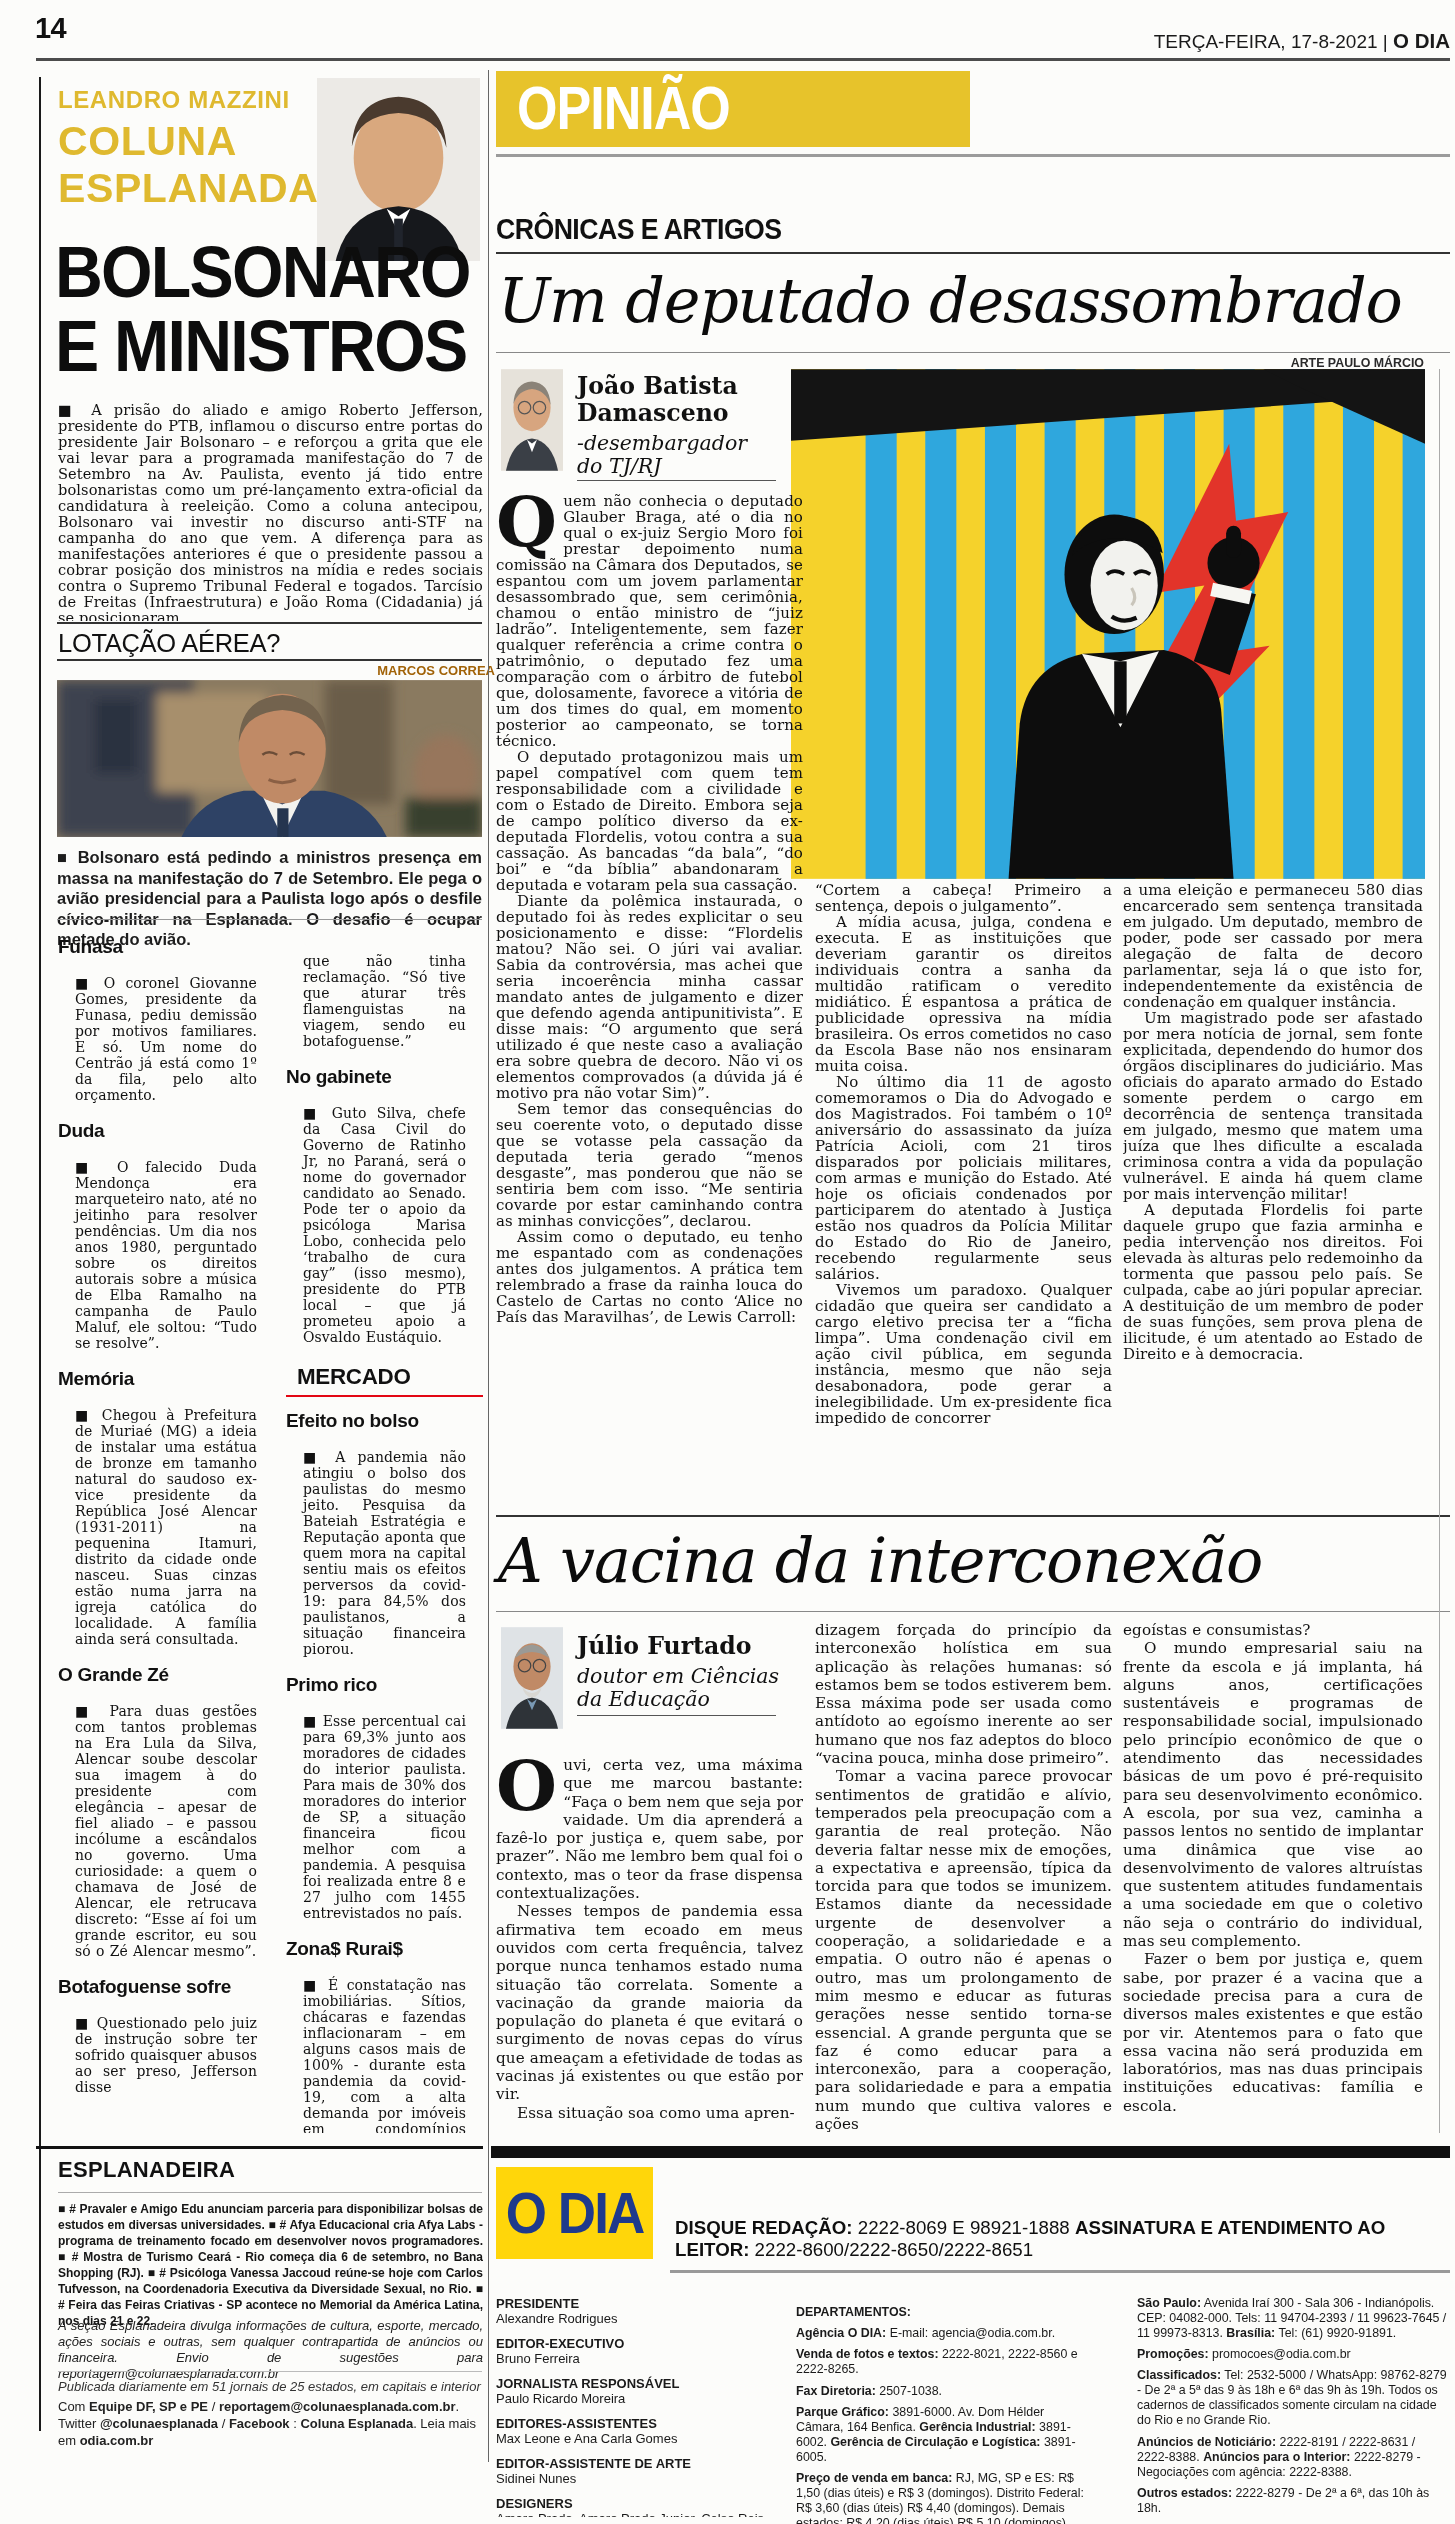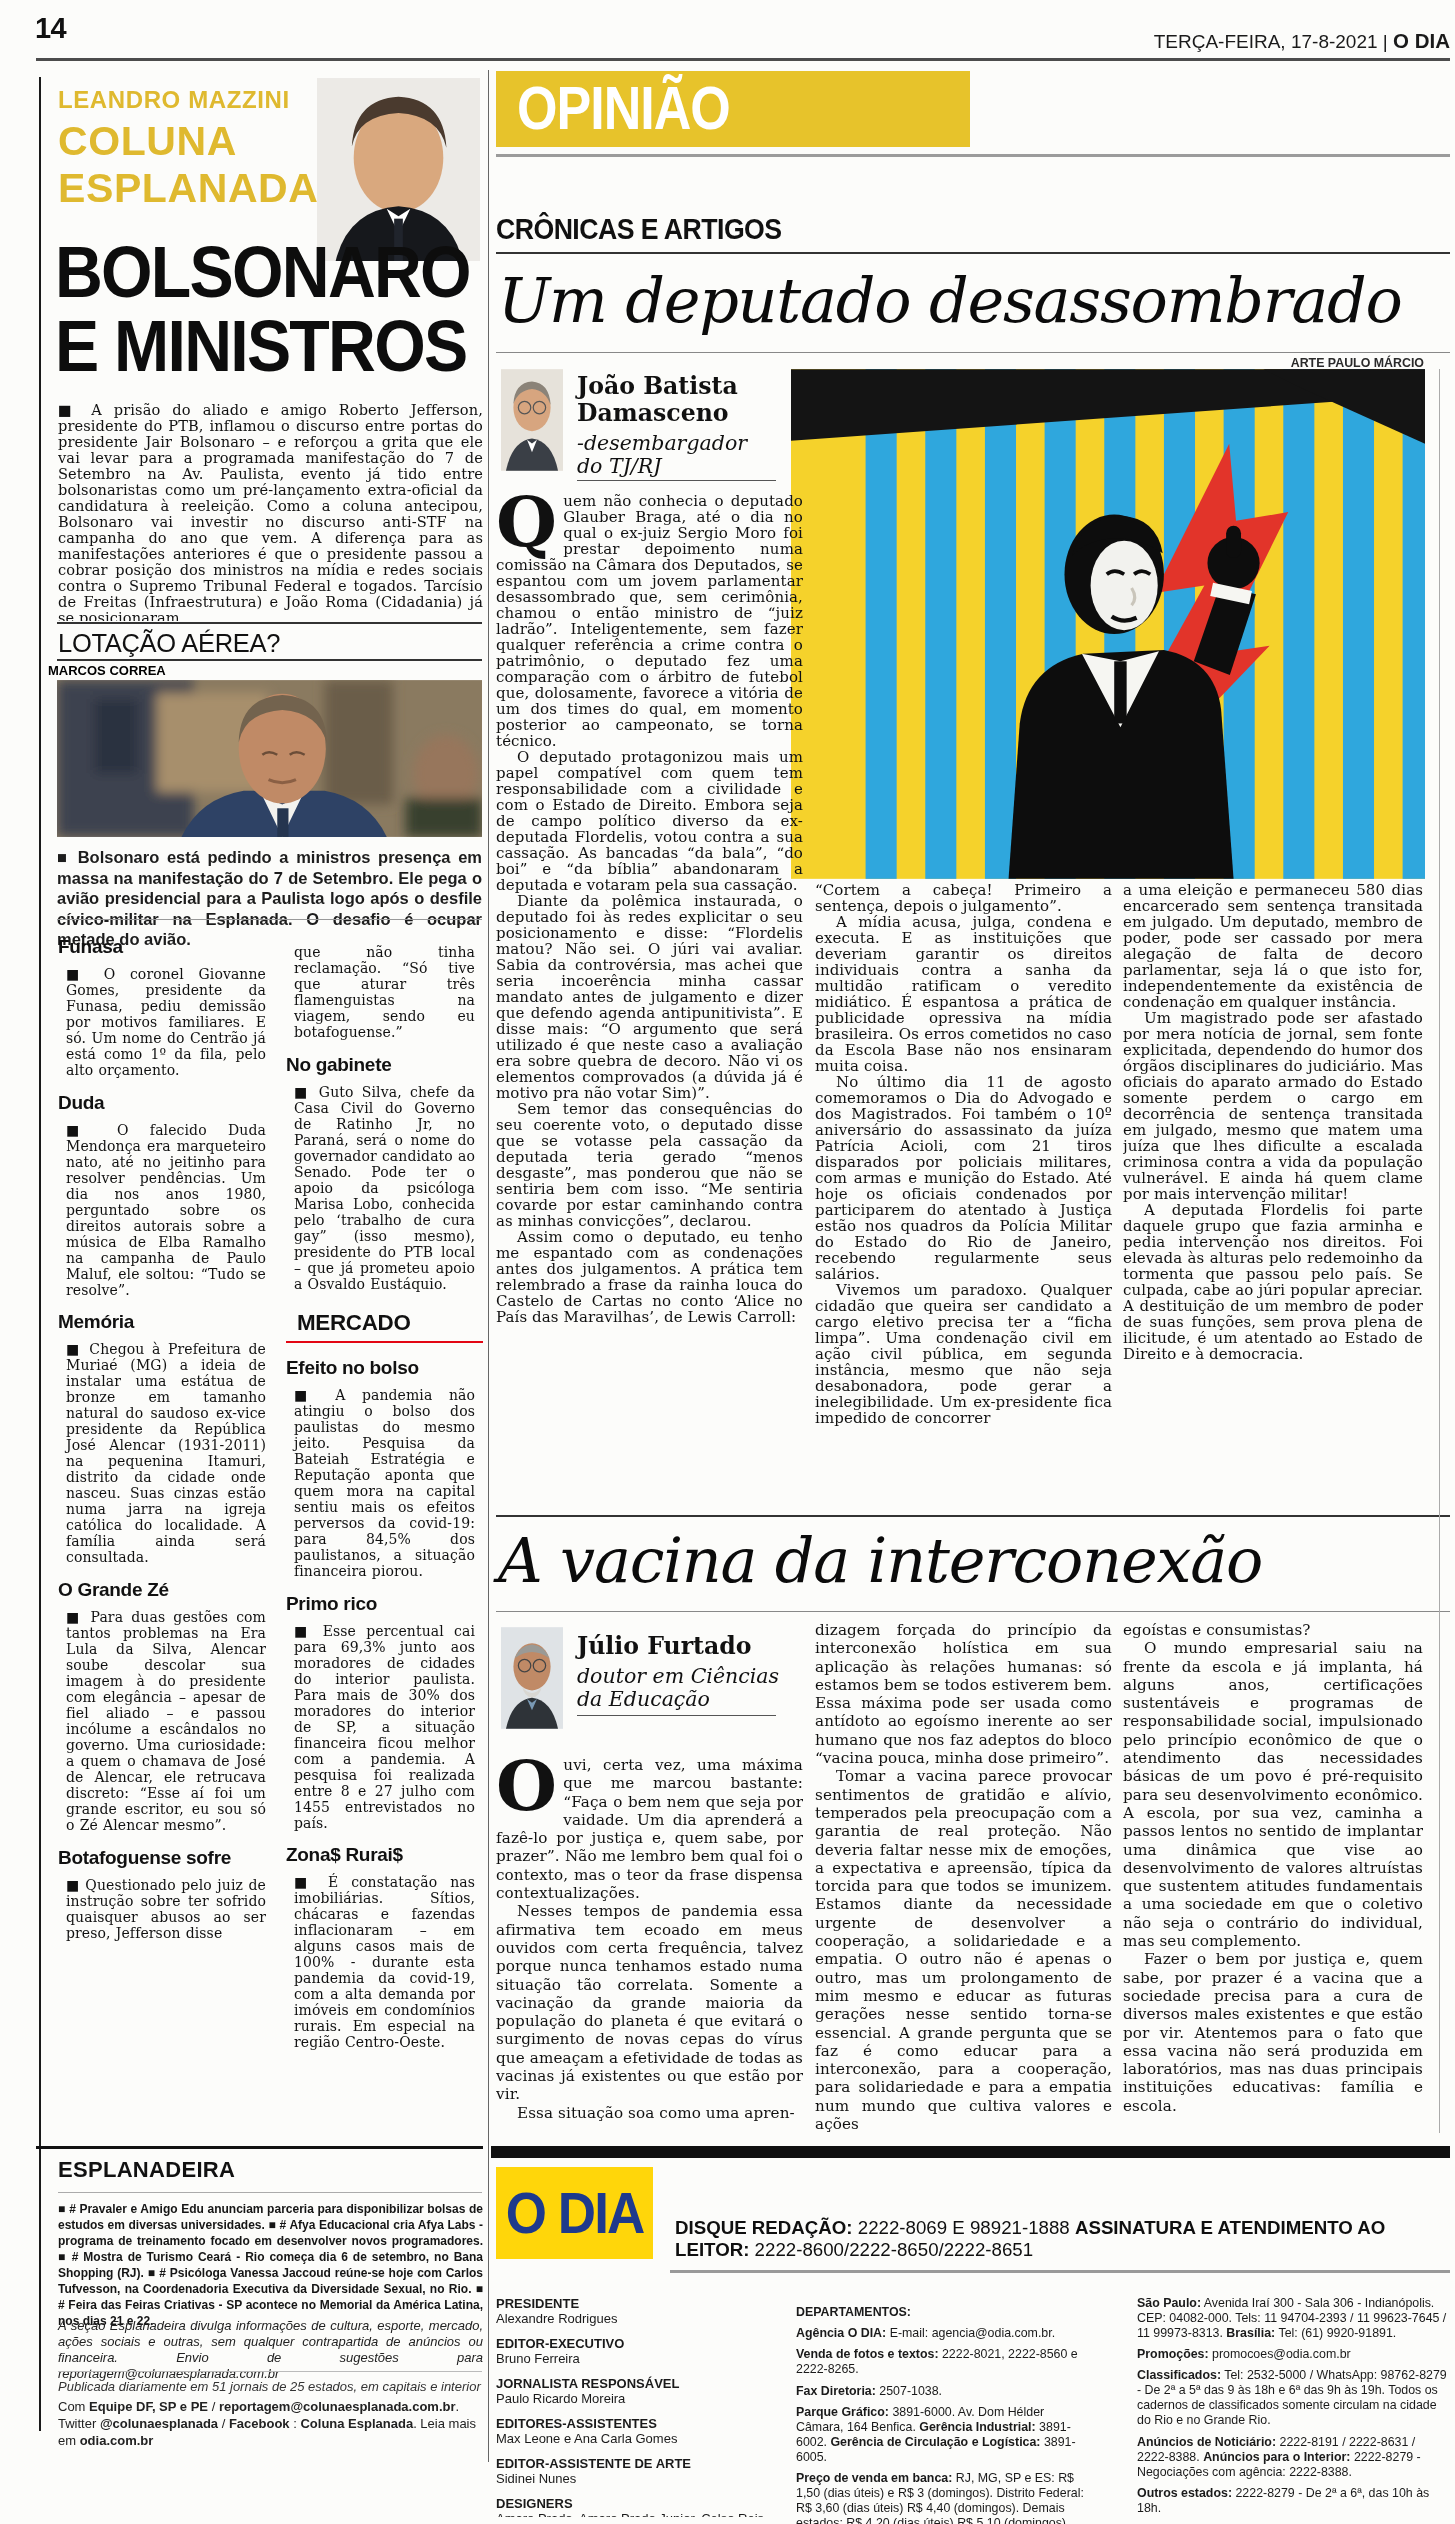--- a/index.html
+++ b/index.html
@@ -16,26 +16,26 @@
   
   .gold{color:#dfb92f;}
   #kicker{left:58px;top:86px;font-size:24px;font-weight:bold;letter-spacing:0.6px;}
   #col-title1{left:58px;top:118px;font-size:41px;font-weight:bold;letter-spacing:0.6px;}
   #col-title2{left:58px;top:165px;font-size:41px;font-weight:bold;letter-spacing:0.6px;}
   #headline1,#headline2{left:55px;font-size:72px;font-weight:900;letter-spacing:-1.9px;
       transform:scaleX(.92);transform-origin:left;line-height:1;color:#0d0d0d;}
   #headline1{top:236px;} #headline2{top:310px;}
   #lead{left:58px;top:402px;width:425px;height:219px;font-size:14.6px;line-height:16px;letter-spacing:0.1px;overflow:hidden;}
   #sec-title{left:58px;top:629px;font-size:25.5px;font-weight:normal;letter-spacing:-0.3px;}
-  #photo-credit{left:48px;top:663px;width:425px;font-size:13px;font-weight:bold;color:#000000;}
+  #photo-credit{left:70px;top:663px;width:425px;text-align:right;font-size:13px;font-weight:bold;color:#a16207;}
   #caption{left:57px;top:847px;width:425px;font-size:16.5px;line-height:20.5px;font-weight:bold;color:#1d1d1d;text-align:justify;}
   .briefcol{overflow:hidden;}
   .briefcol h4{margin:13.7px 0 3.7px 0;font-size:19px;letter-spacing:-0.3px;}
   .briefcol h4:first-child{margin-top:0;}
-  .briefcol p{margin:8px;font-family:"DejaVu Serif",serif;font-size:14px;line-height:16px;
+  .briefcol p{margin:17px;font-family:"DejaVu Serif",serif;font-size:14px;line-height:16px;
       text-align:justify;letter-spacing:0.1px;word-spacing:0.6px;}
   .mkt{margin:18.7px 0 5px 0;border-bottom:2.5px solid #e30613;padding-bottom:5px;}
   .mkt span{font-size:22.4px;font-weight:bold;letter-spacing:-0.3px;margin-left:11px;}
   
   #esp-title{left:58px;top:2157px;font-size:22px;font-weight:bold;letter-spacing:0.3px;}
   #esp-briefs{left:58px;top:2201px;width:425px;font-size:12px;line-height:16px;font-weight:bold;text-align:justify;color:#151515;}
   #esp-note{left:58px;top:2318px;width:425px;font-size:13px;line-height:16px;font-style:italic;color:#222;text-align:justify;}
   #esp-footer1{left:58px;top:2379px;width:425px;font-size:13px;font-style:italic;color:#333;}
   #esp-footer2{left:58px;top:2398px;width:425px;font-size:13px;line-height:17px;color:#222;}
   #esp-footer2 p{margin:0;}

